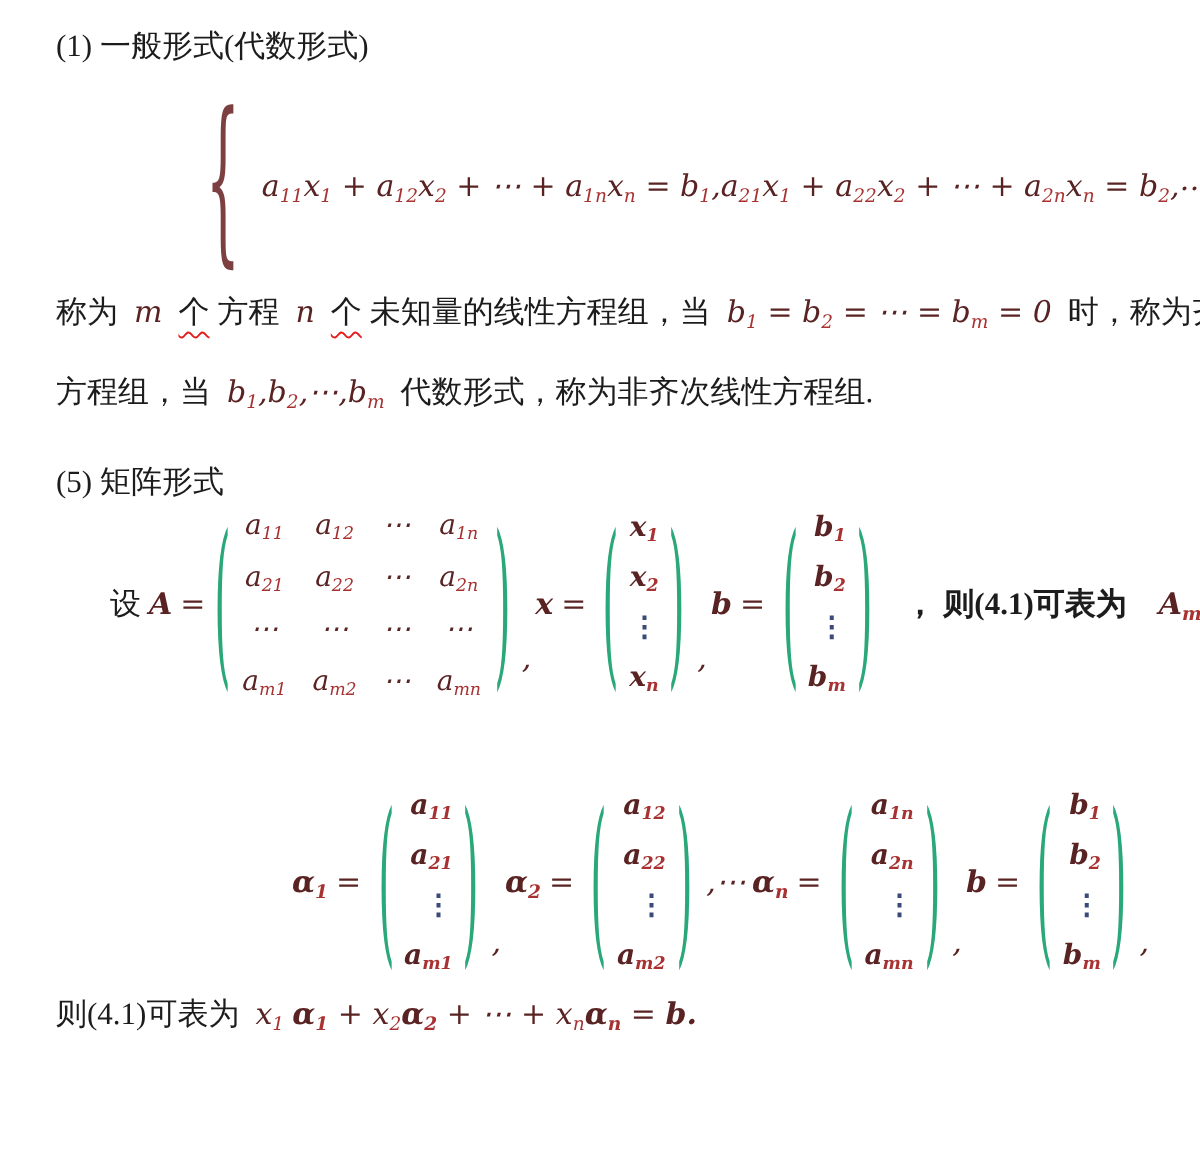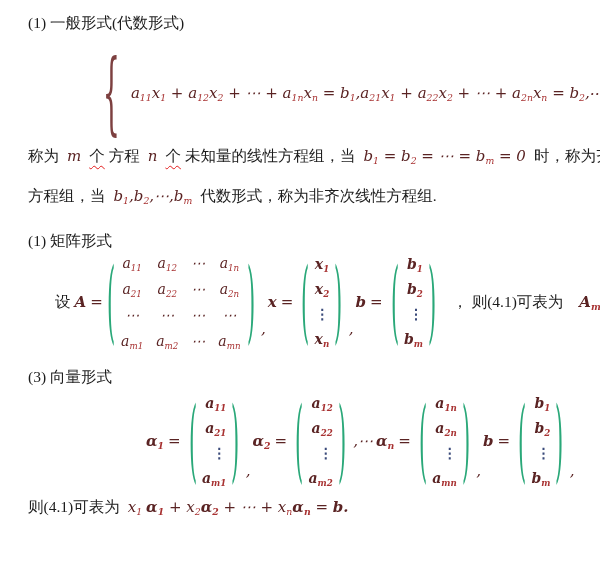--- a/index.html
+++ b/index.html
@@ -38,21 +38,21 @@
     font-family:"DejaVu Serif",serif; font-weight:300;
   }
   .grid4 { display:grid; grid-template-columns:repeat(4,auto); column-gap:13px; text-align:center; margin:0 2px; }
   .grid4 .cell { line-height:26px; font-size:14px; }
   .colvec { display:flex; flex-direction:column; align-items:flex-end; margin:0 1px;font-weight:bold; }
   .colvec .cell { line-height:25px; font-size:14px; }
   .vd { color:#3a4a7a; font-style:normal; font-size:13px; }
   .lowcomma { align-self:flex-end; margin:0 2px 16px 2px; }
   .midsep { margin:0 3px; }
   .opgap { margin:0 4px; }
-  .tail { margin-left:12px; }
+  .tail { margin-left:12px;font-weight:bold; }
   .tailmath { margin-left:16px; }
   .notelabel { font-weight:bold; font-size:15.5px; }
 </style>
 </head>
 <body>
 
 <div class="page">
 
   <div class="abs h" style="top:13px;left:28px">(1) 一般形式(代数形式)</div>
 
@@ -76,21 +76,21 @@
     <span class="m opgap">b<sub>1</sub> = b<sub>2</sub> = ⋯ = b<sub>m</sub> = 0</span>
     <span class="zh">时，称为齐次线性</span>
   </div>
 
   <div class="abs line" style="top:186px;left:28px">
     <span class="zh">方程组，当</span>
     <span class="m opgap">b<sub>1</sub>,b<sub>2</sub>,⋯,b<sub>m</sub></span>
     <span class="zh">代数形式，称为非齐次线性方程组.</span>
   </div>
 
-  <div class="abs h" style="top:231px;left:28px">(1) 矩阵形式</div>
+  <div class="abs h" style="top:231px;left:28px">(5) 矩阵形式</div>
 
   <div class="abs mathline" style="top:250px;left:55px;height:104px">
     <span class="zh">设</span>
     <span class="mb opgap">A</span>
     <span class="m">=</span>
     <span class="paren">(</span>
     <div class="grid4">
       <span class="m cell">a<sub>11</sub></span>
       <span class="m cell">a<sub>12</sub></span>
       <span class="m cell">⋯</span>
@@ -128,21 +128,20 @@
       <span class="m cell">b<sub>1</sub></span>
       <span class="m cell">b<sub>2</sub></span>
       <span class="m cell vd">⋮</span>
       <span class="m cell">b<sub>m</sub></span>
     </div>
     <span class="paren">)</span>
     <span class="zh tail">， 则(4.1)可表为</span>
     <span class="mb tailmath">A<sub>m×n</sub>x = b.</span>
   </div>
 
-  <div class="abs h" style="top:367px;left:28px">(3) 向量形式</div>
 
   <div class="abs mathline" style="top:386px;left:146px;height:110px">
     <span class="mb">α<sub>1</sub></span>
     <span class="m opgap">=</span>
     <span class="paren">(</span>
     <div class="colvec">
       <span class="m cell">a<sub>11</sub></span>
       <span class="m cell">a<sub>21</sub></span>
       <span class="m cell vd">⋮</span>
       <span class="m cell">a<sub>m1</sub></span>

